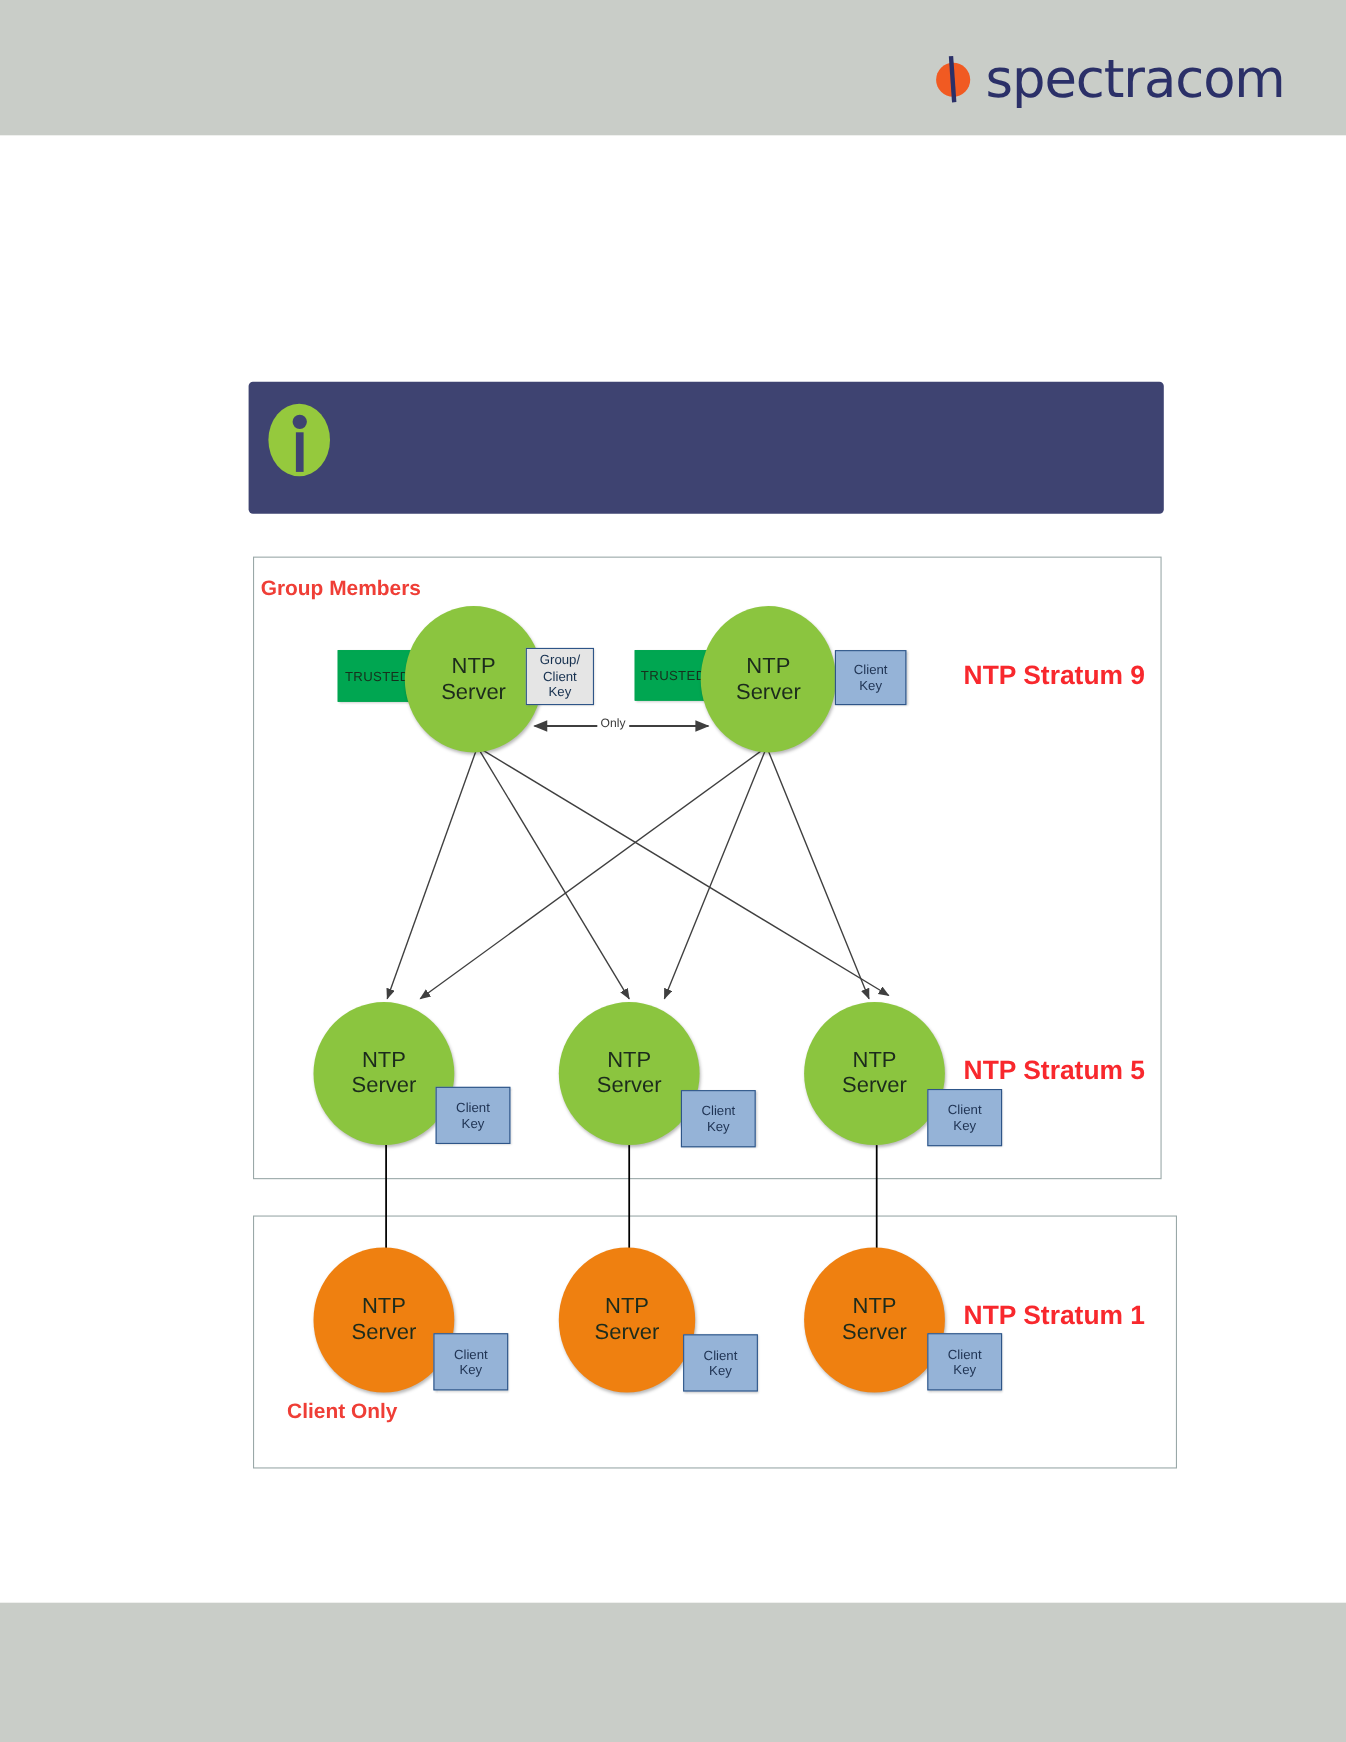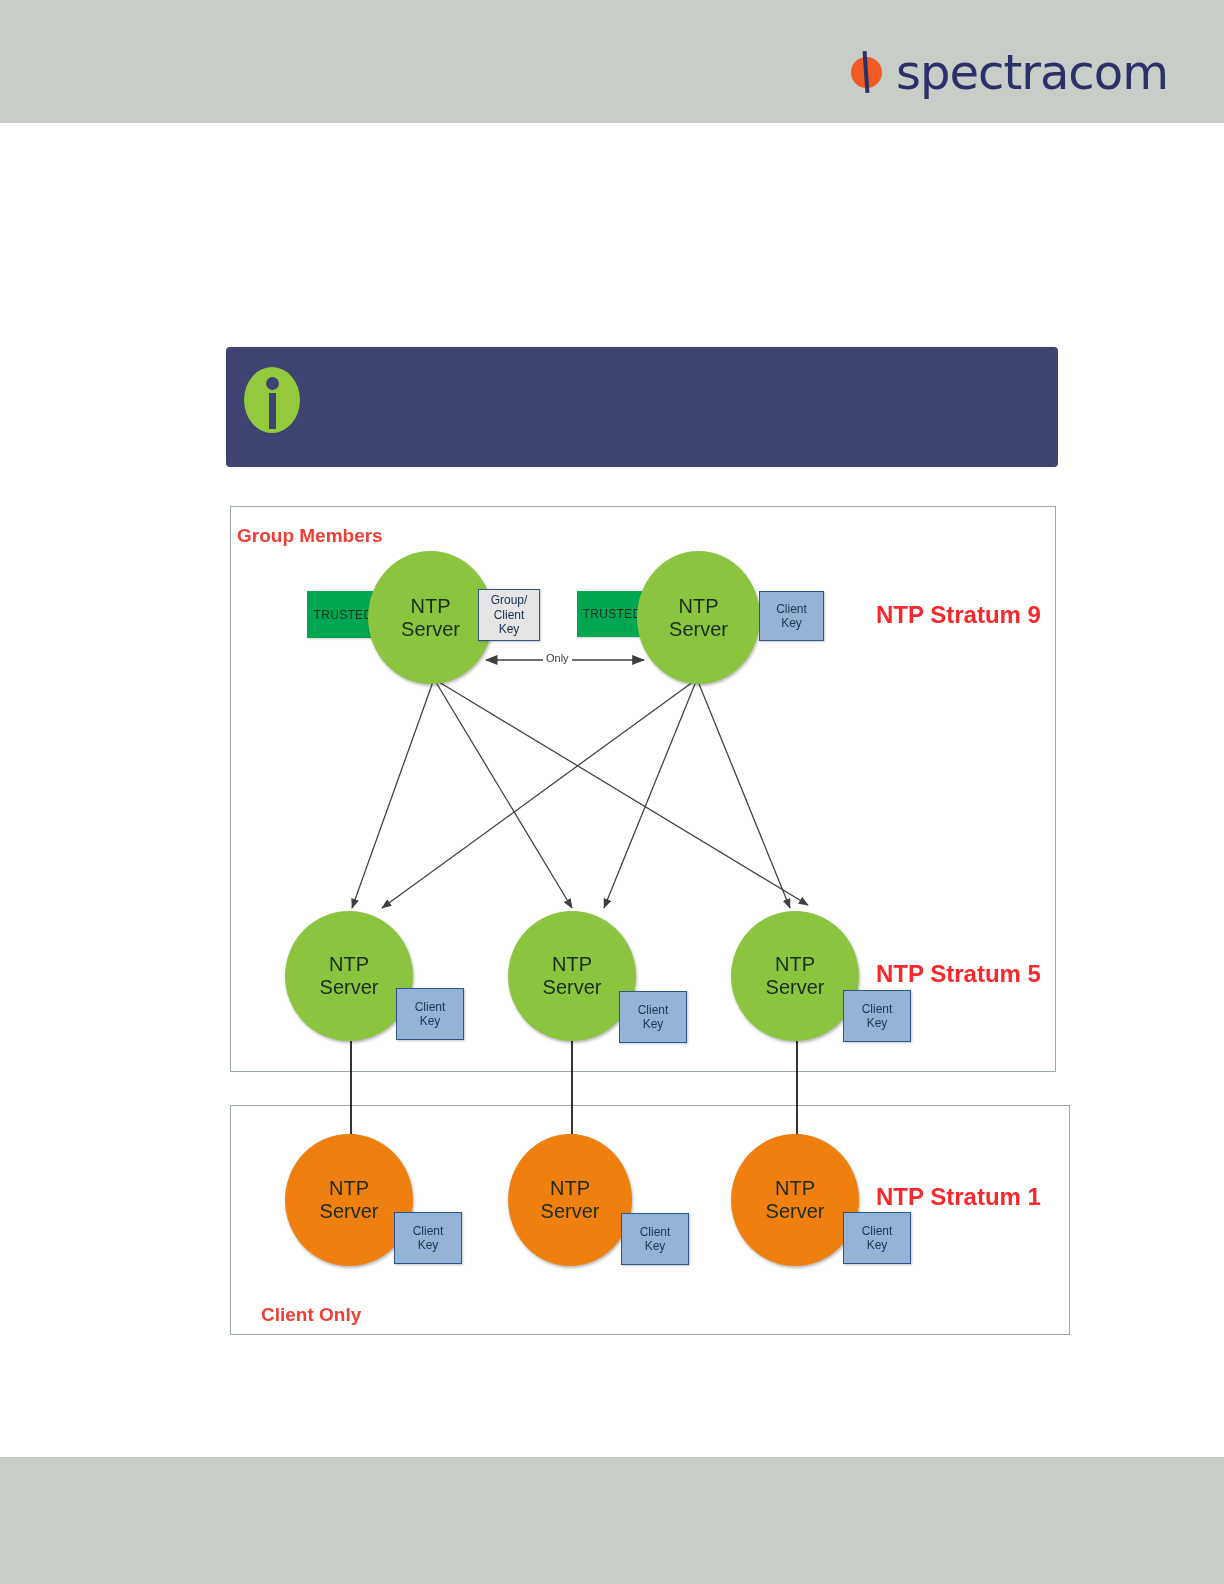--- a/index.html
+++ b/index.html
@@ -124,21 +124,21 @@
     white-space: nowrap;
   }
   .stratum-label {
     position: absolute;
     color: #f8282d;
     font-size: 24px;
     font-weight: bold;
     white-space: nowrap;
   }
   #label-group-members { left: 237px; top: 525px; }
-  #label-client-only   { left: 261px; top: 1304px; }
+  #label-client-only   { left: 261px; top: 1273px; }
   #label-stratum-1 { left: 876px; top: 601px; }
   #label-stratum-2 { left: 876px; top: 960px; }
   #label-stratum-3 { left: 876px; top: 1183px; }
 
   
   .node {
     position: absolute;
     border-radius: 50%;
     display: flex;
     flex-direction: column;

